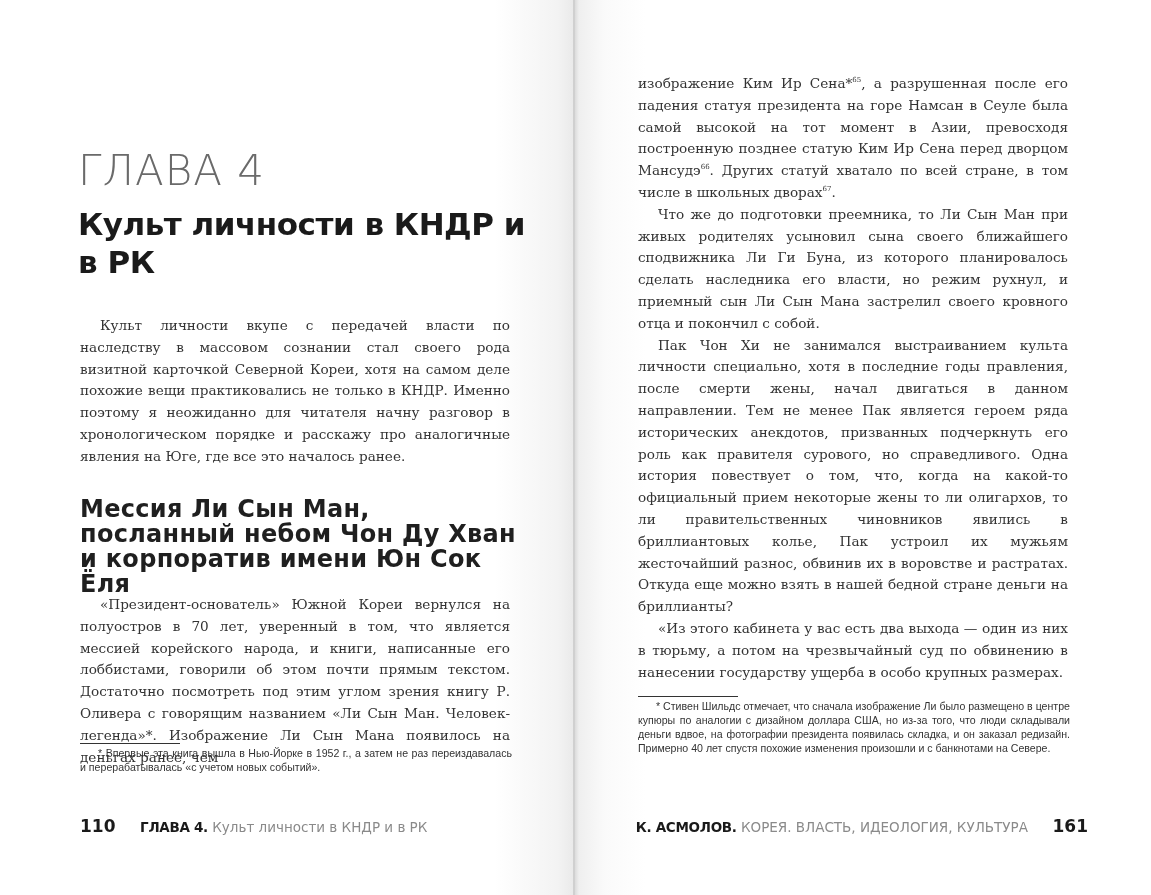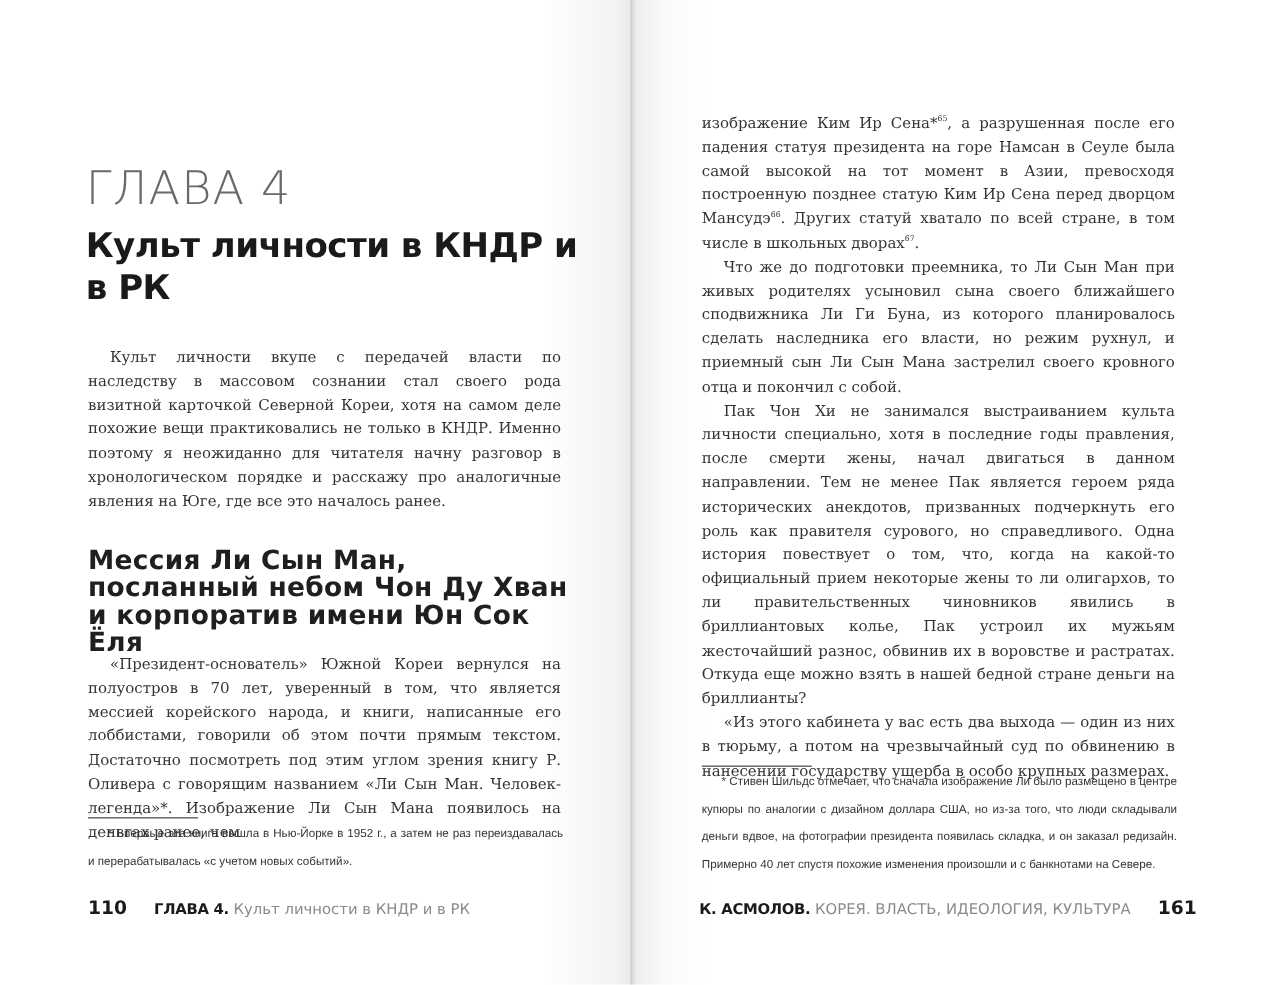--- a/index.html
+++ b/index.html
@@ -32,26 +32,26 @@
   }
   .text-block p { margin: 0; text-indent: 20px; }
   .text-block p.noindent { text-indent: 0; }
   .left-intro { left: 80px; top: 315px; }
   .section-heading {
     position: absolute; left: 80px; top: 497px; width: 440px;
     font-family: "DejaVu Sans", sans-serif; font-weight: bold;
     font-size: 24px; line-height: 25px; color: #1f1f1f; letter-spacing: 0.3px;
   }
   .left-body { left: 80px; top: 594px; }
-  .right-body { left: 638px; top: 73px; margin-top: 29px; }
+  .right-body { left: 638px; top: 73px; }
 
   .fn-rule { position: absolute; height: 1px; background: #333; width: 100px; }
   .footnote {
     position: absolute; width: 432px;
-    font-family: "Liberation Sans", sans-serif; font-size: 10.6px; line-height: 25px;
+    font-family: "Liberation Sans", sans-serif; font-size: 10.6px; line-height: 14px;
     color: #333; text-align: justify;
   }
   .footnote p { margin: 0; text-indent: 18px; }
 
   .running-foot {
     position: absolute; top: 816px;
     font-family: "DejaVu Sans", sans-serif; font-size: 13.5px; line-height: 20px;
     white-space: nowrap;
   }
   .folio { font-family: "DejaVu Sans", sans-serif; font-weight: bold; font-size: 17px; color: #1a1a1a; }

